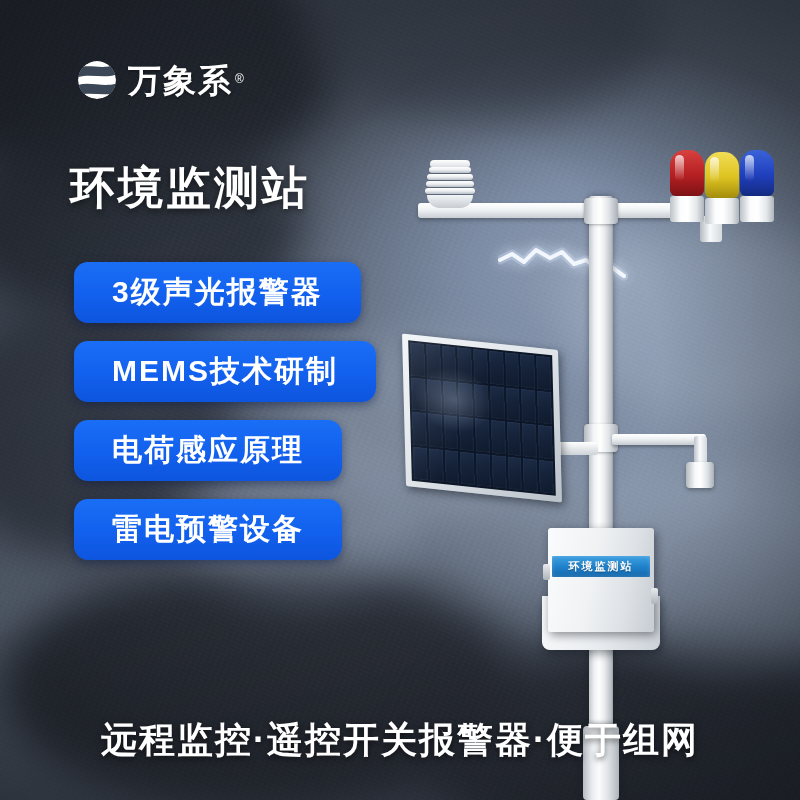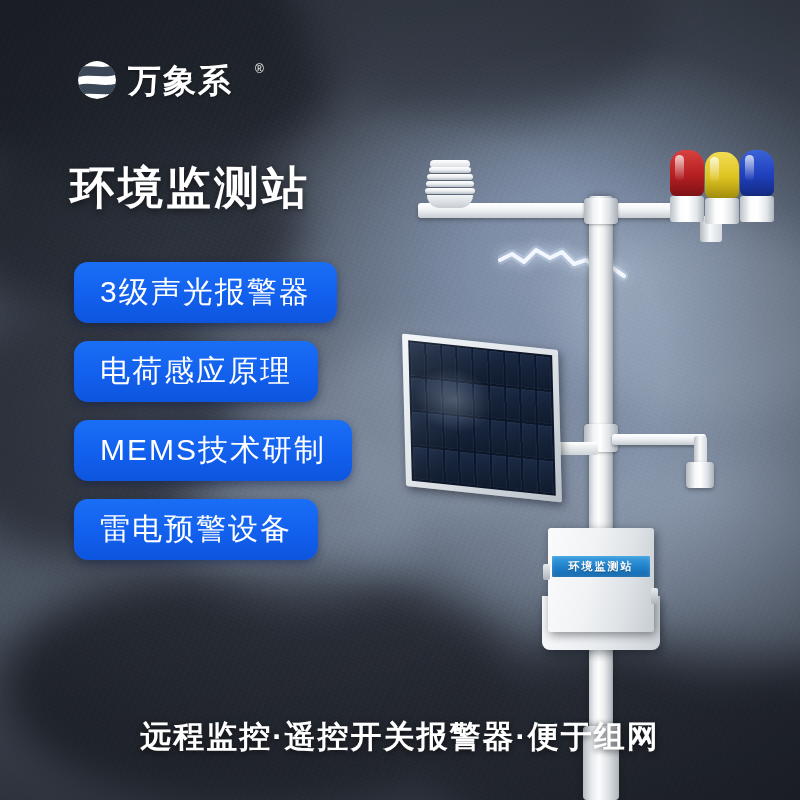--- a/index.html
+++ b/index.html
@@ -132,37 +132,37 @@
   .box-label span{color:#fff;font-size:11px;letter-spacing:2px;font-weight:700;
     text-shadow:0 1px 1px rgba(0,0,0,.3);}
   .box-latch{position:absolute;width:7px;height:16px;border-radius:2px;
     background:linear-gradient(180deg,#e8ebee,#aeb5bb);}
   .latch-l{left:543px;top:564px;}
   .latch-r{left:651px;top:588px;}
 
   
   .logo{position:absolute;left:75px;top:58px;display:flex;align-items:center;gap:9px;}
   .logo-mark{width:44px;height:44px;position:relative;}
-  .logo-text{display:flex;align-items:flex-start;gap:20px;}
+  .logo-text{display:flex;align-items:center;}
   .logo-text .cn{color:#fff;font-size:33px;font-weight:700;letter-spacing:2px;line-height:1;
     text-shadow:0 1px 3px rgba(0,0,0,.45);}
   .logo-text .reg{color:#fff;font-size:12px;margin-left:2px;margin-top:-2px;}
 
   .headline{position:absolute;left:70px;top:165px;color:#fff;font-size:45px;font-weight:700;
     letter-spacing:3px;line-height:1;text-shadow:0 2px 7px rgba(0,0,0,.55);white-space:nowrap;}
 
   .pills{position:absolute;left:74px;top:262px;display:flex;flex-direction:column;gap:18px;}
   .pill{height:61px;border-radius:14px;display:inline-flex;align-items:center;justify-content:center;
     background:linear-gradient(180deg,#1a6ef5 0%,#1260ee 55%,#0d55dd 100%);
-    color:#fff;font-size:30px;font-weight:400;letter-spacing:2px;
-    padding:0 26px;align-self:flex-start;
+    color:#fff;font-size:30px;font-weight:700;letter-spacing:2px;
+    padding:0 38px;align-self:flex-start;
     box-shadow:0 3px 10px rgba(6,24,70,.45);}
 
   .tagline{position:absolute;left:0;right:0;top:716px;text-align:center;color:#fff;
-    font-size:31px;font-weight:700;letter-spacing:2px;text-shadow:0 2px 6px rgba(0,0,0,.6);}
+    font-size:36px;font-weight:700;letter-spacing:2px;text-shadow:0 2px 6px rgba(0,0,0,.6);}
 </style>
 </head>
 <body>
 
 <div class="stage">
 
   <div class="sky"></div>
   <div class="cloud c-dark1"></div>
   <div class="cloud c-dark2"></div>
   <div class="cloud c-dark3"></div>
@@ -287,20 +287,20 @@
     <div class="logo-text">
       <span class="cn">万象系</span>
       <span class="reg">®</span>
     </div>
   </div>
 
   <div class="headline">环境监测站</div>
 
   <div class="pills" id="pills">
       <div class="pill">3级声光报警器</div>
+      <div class="pill">MEMS技术研制</div>
       <div class="pill">电荷感应原理</div>
-      <div class="pill">MEMS技术研制</div>
       <div class="pill">雷电预警设备</div>
     </div>
 
   <div class="tagline">远程监控·遥控开关报警器·便于组网</div>
 
 </div>
 
 </body></html>

